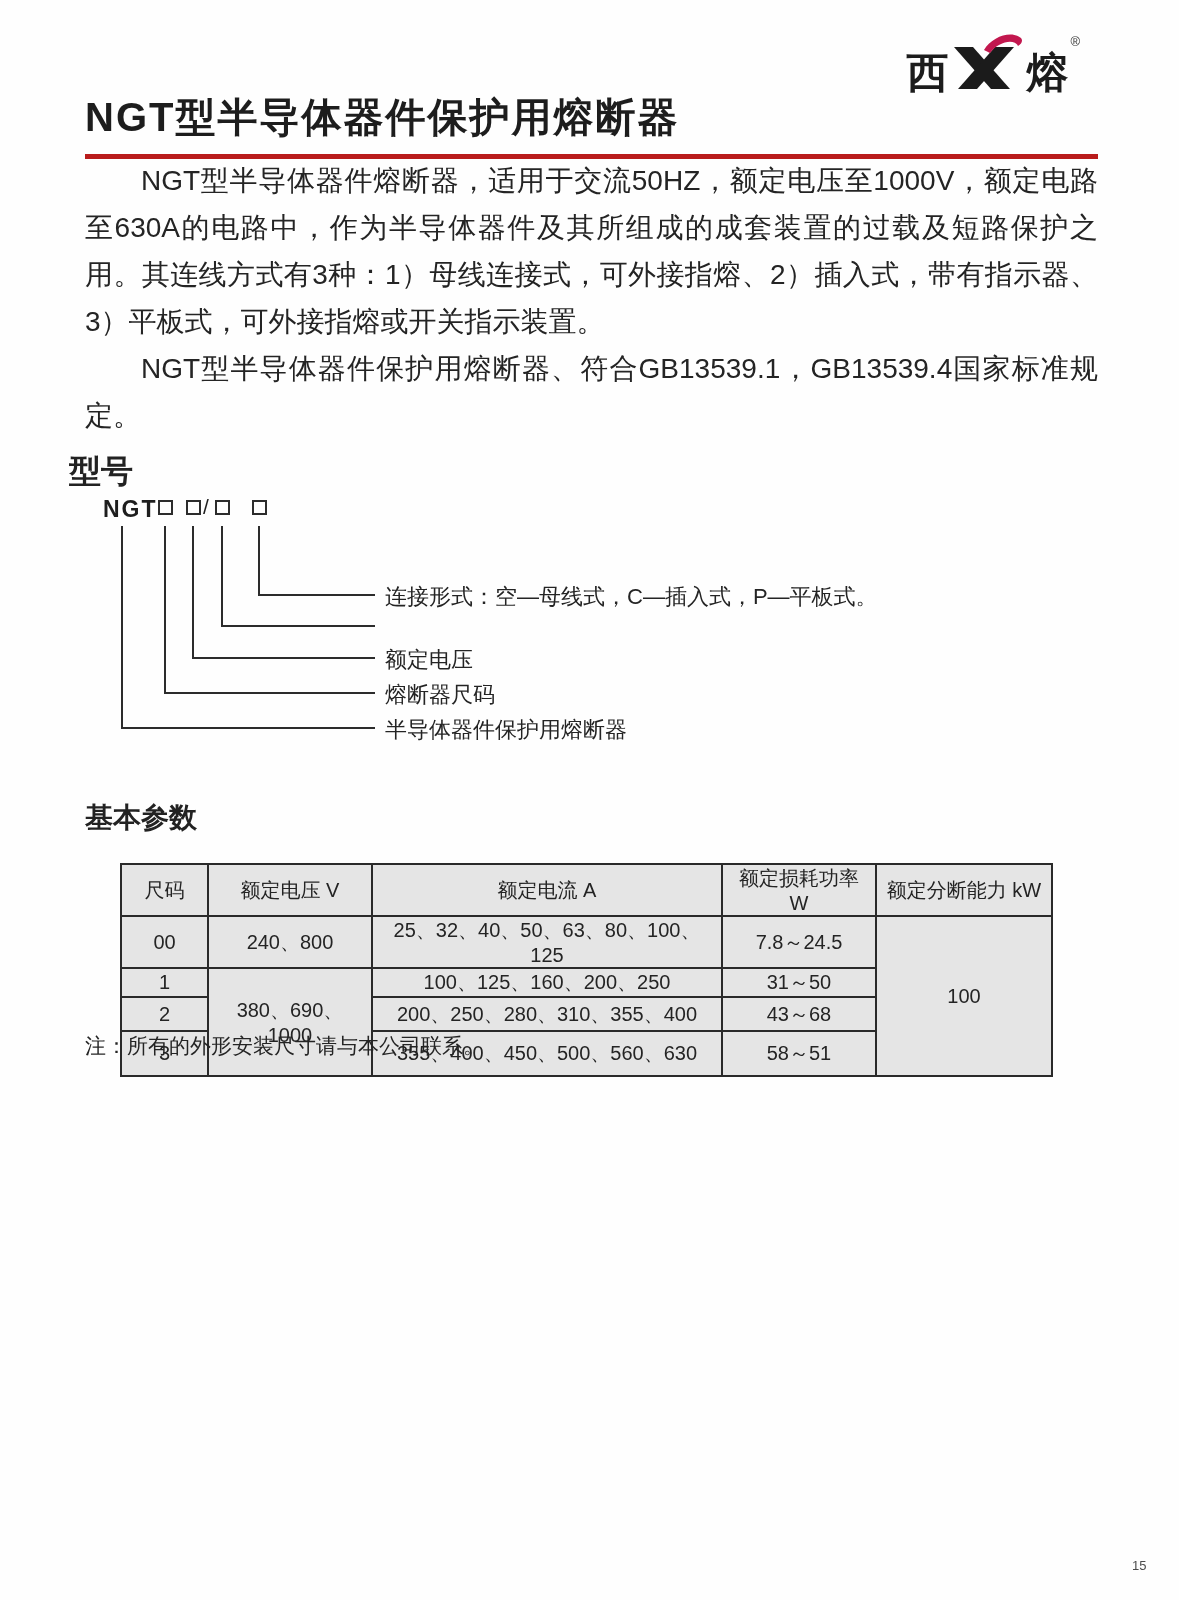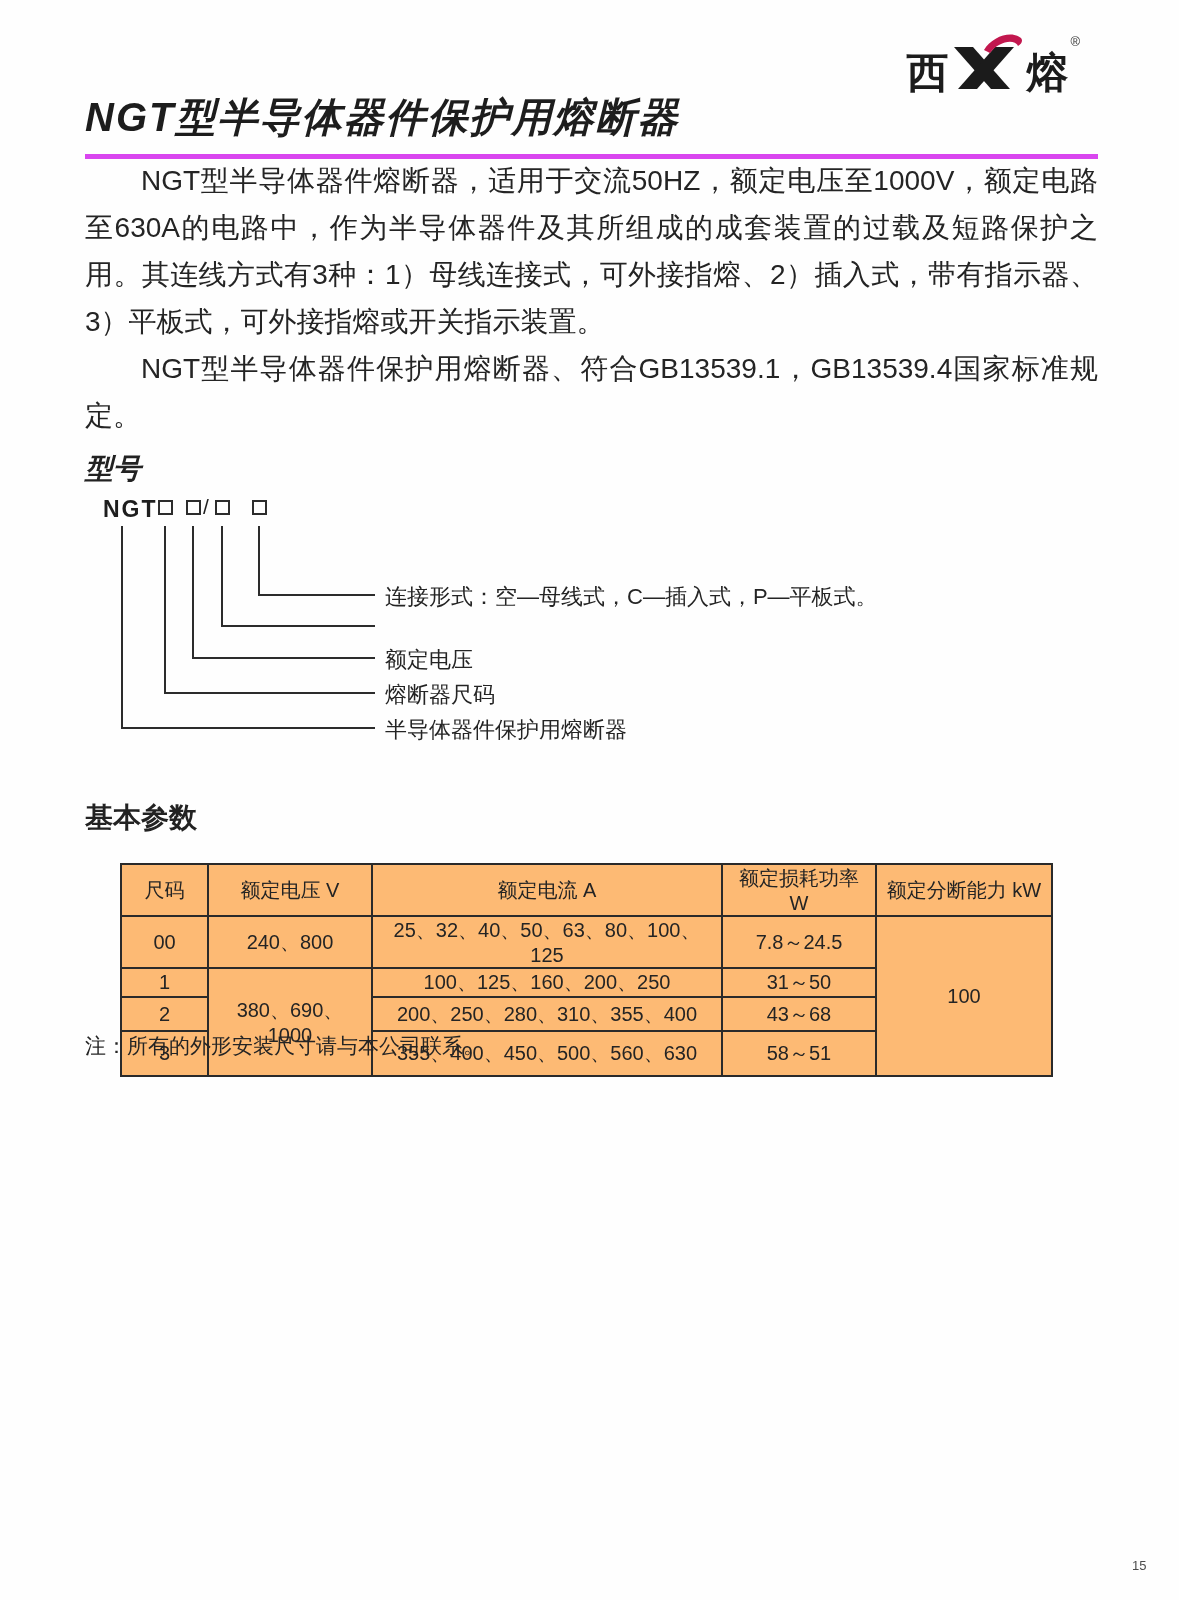--- a/index.html
+++ b/index.html
@@ -13,48 +13,48 @@
 
   
   .logo { position:absolute; top:34px; right:99px; display:flex; align-items:flex-end; }
   .logo .cjk { font-size:42px; font-weight:700; color:#1c1c1c; line-height:1; letter-spacing:0; }
   .logo .mark { margin:0 2px -2px 2px; }
   .logo .reg { font-size:13px; color:#333; margin:0 0 30px 2px; align-self:flex-start; }
 
   
   .title-block {
     position:absolute; left:85px; top:90px; width:1013px;
-    border-bottom:5px solid #d946ef; padding-bottom:9px;font-style:italic;
+    border-bottom:5px solid #b91c1c; padding-bottom:9px;
   }
   .title-block h1 { font-size:40px; font-weight:700; letter-spacing:2px; color:#1d1d1d; }
 
   
   .intro { position:absolute; left:85px; top:157px; width:1013px; }
   .intro p {
     font-size:28px; line-height:47px; text-indent:2em;
     text-align:justify; color:#242424;
   }
 
   
-  .model-heading { position:absolute; left:85px; top:450px; font-size:28px; font-weight:600; color:#222;font-style:italic; }
+  .model-heading { position:absolute; left:69px; top:450px; font-size:32px; font-weight:600; color:#222; }
   .diagram { position:absolute; left:85px; top:496px; width:1013px; height:250px; }
   .diagram svg.lines { position:absolute; left:0; top:0; }
   .code-prefix { position:absolute; left:18px; top:0; font-size:23px; font-weight:700; letter-spacing:2px; color:#1e1e1e; }
   .model-box { position:absolute; top:4px; width:15px; height:15px; border:2px solid #2c2c2c; background:transparent; }
   .box1 { left:73px; } .box2 { left:101px; } .box3 { left:130px; } .box4 { left:167px; }
   .code-slash { position:absolute; left:118px; top:-1px; font-size:21px; color:#1e1e1e; }
   .diagram-label { position:absolute; left:300px; font-size:22px; color:#242424; white-space:nowrap; }
   .lbl-connection { top:86px;text-align:center; } .lbl-voltage { top:149px; } .lbl-size { top:184px; } .lbl-product { top:219px; }
 
   
   .params-heading { position:absolute; left:85px; top:799px; font-size:28px; font-weight:600; color:#222; }
   table.params {
     position:absolute; left:120px; top:863px;
     border-collapse:collapse; table-layout:fixed; width:931px;
-    background:#fdba74;
+    background:#e5e5e5;
   }
   table.params th, table.params td {
     border:2px solid #2a2a2a; font-size:20px; font-weight:400;
     text-align:center; vertical-align:middle; padding:0 6px; color:#242424;
   }
   tr.hdr { height:44px; }
   tr.r0 { height:30px; } tr.r1 { height:23px; } tr.r2 { height:34px; } tr.r3 { height:45px; }
   td.current { text-align:left; padding-left:10px; }
 
   .note { position:absolute; left:85px; top:1032px; font-size:21px; color:#242424; }

